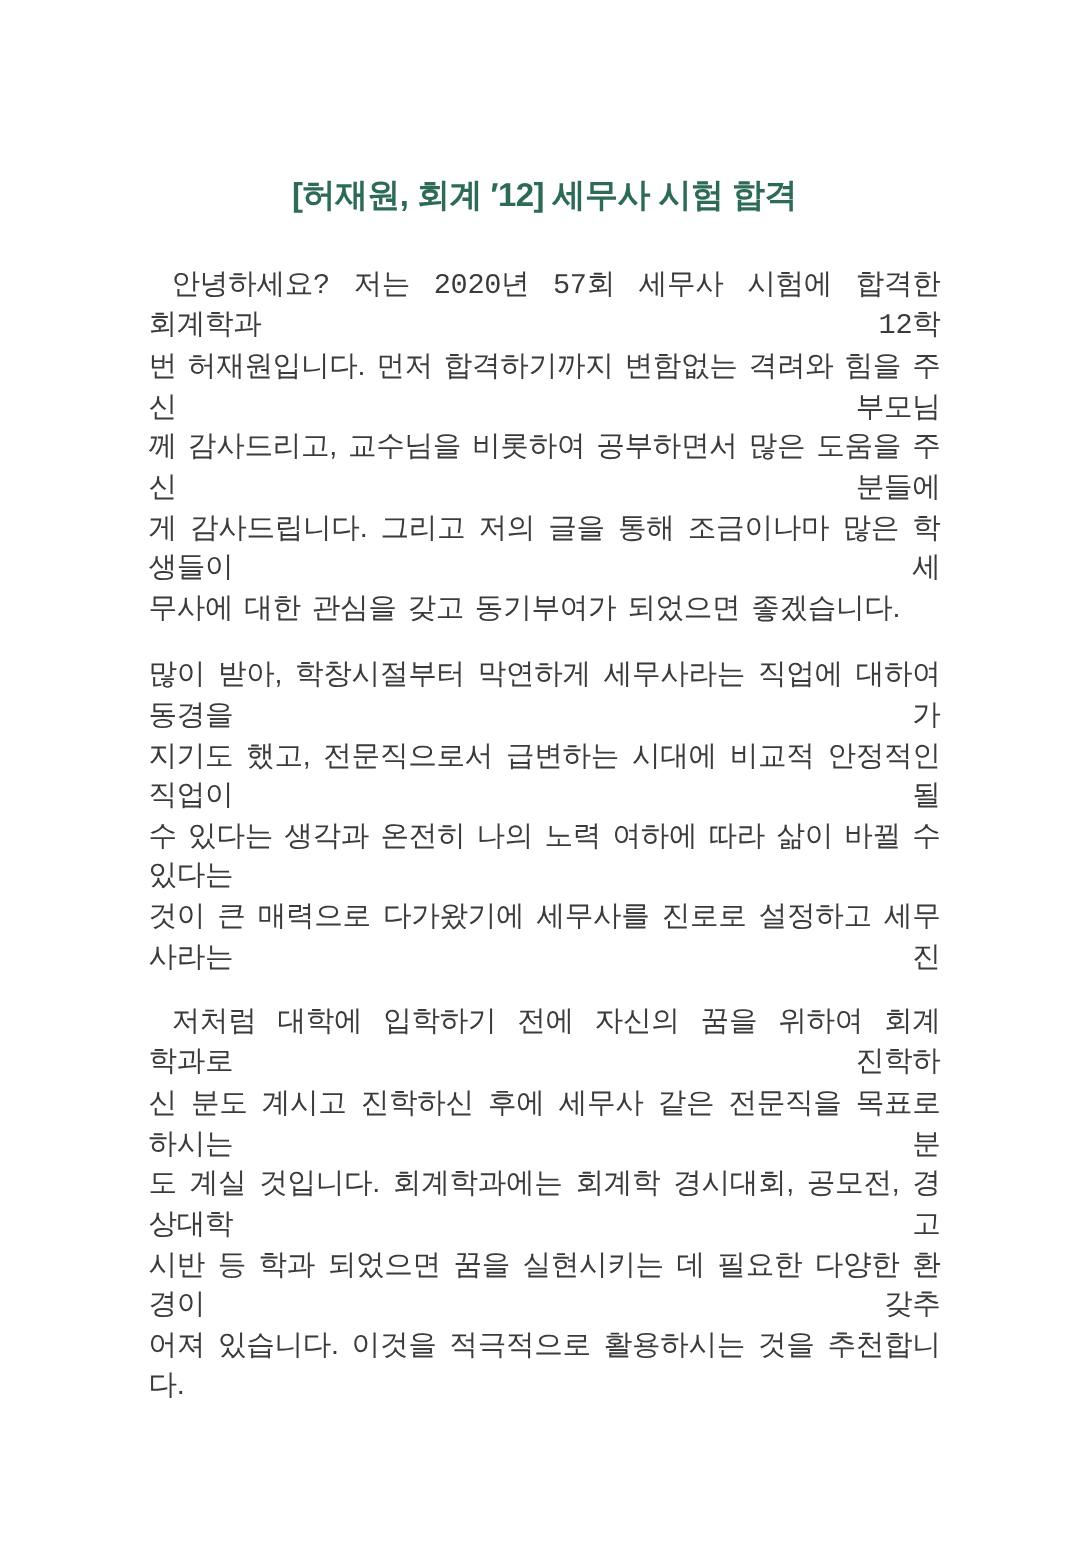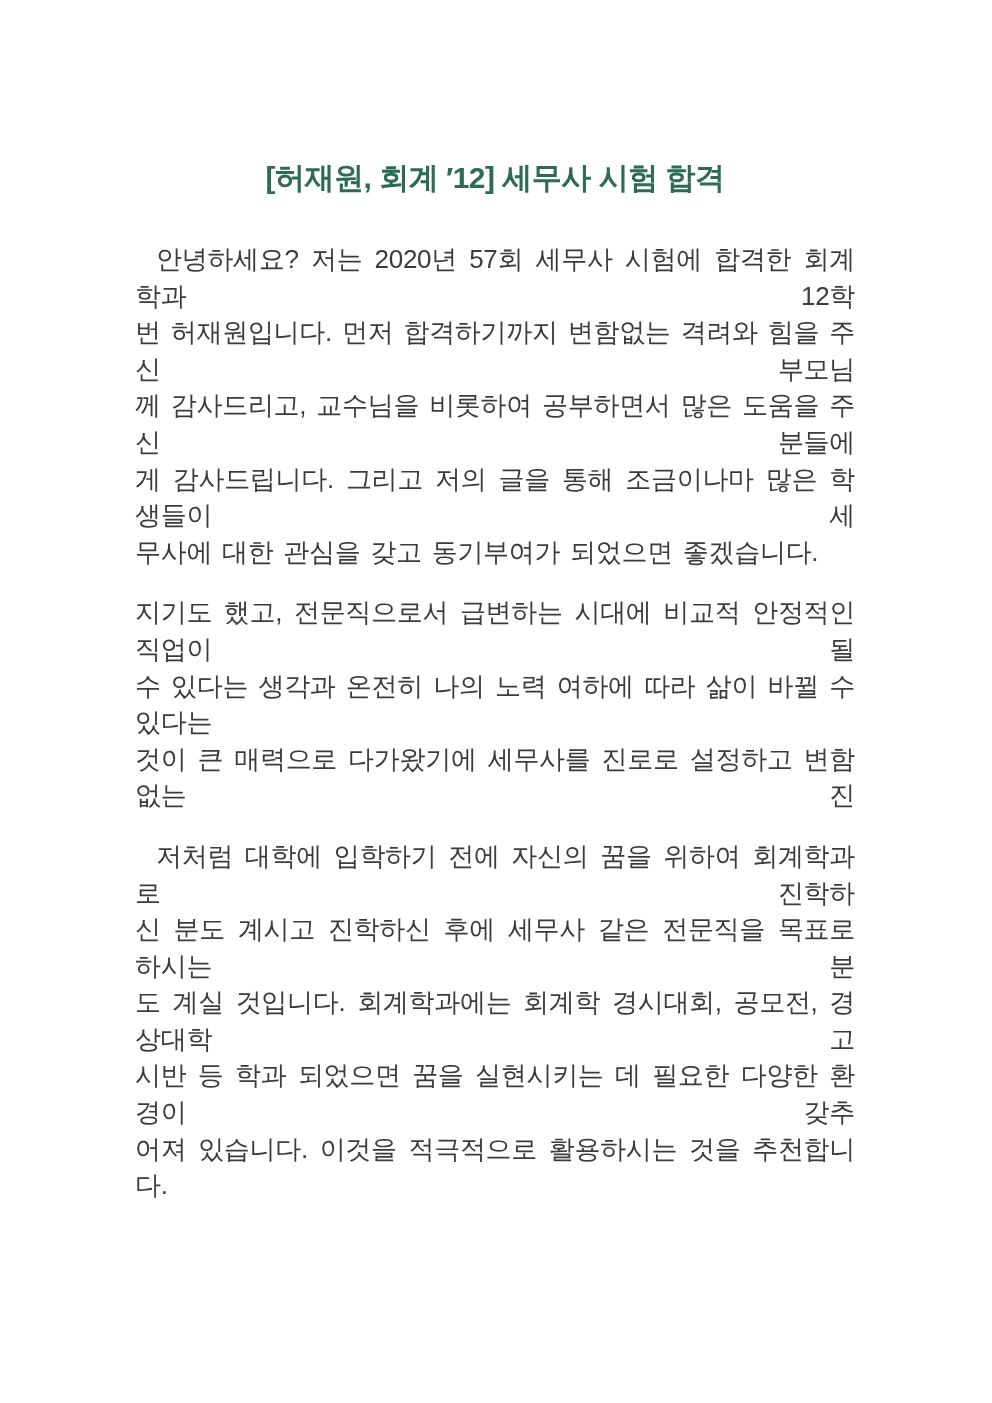--- a/index.html
+++ b/index.html
@@ -41,42 +41,44 @@
   .line {
     font-size: 26px;
     line-height: 36.6px;
     text-align: justify;
     text-align-last: justify;
     word-spacing: 3px;
     letter-spacing: -0.3px;
   }
   .line.first {
     text-indent: 21px;
+    font-family: Liberation Mono, monospace;
   }
   .line.last {
     text-align-last: left;
   }
 </style>
 </head>
 <body style="background: rgb(255, 255, 255);">
 
 <main class="page">
   <h1 class="doc-title" style="color: rgb(45, 107, 85);">[허재원, 회계 ′12] 세무사 시험 합격</h1>
   <section class="doc-body" id="doc-body" style="color: rgb(59, 59, 59);">
       <div class="para">
         <div class="line first">안녕하세요? 저는 2020년 57회 세무사 시험에 합격한 회계학과 12학</div>
         <div class="line">번 허재원입니다. 먼저 합격하기까지 변함없는 격려와 힘을 주신 부모님</div>
         <div class="line">께 감사드리고, 교수님을 비롯하여 공부하면서 많은 도움을 주신 분들에</div>
         <div class="line">게 감사드립니다. 그리고 저의 글을 통해 조금이나마 많은 학생들이 세</div>
         <div class="line last">무사에 대한 관심을 갖고 동기부여가 되었으면 좋겠습니다.</div>
       </div>
       <div class="para">
+        <div class="line">많이 받아, 학창시절부터 막연하게 세무사라는 직업에 대하여 동경을 가</div>
         <div class="line">지기도 했고, 전문직으로서 급변하는 시대에 비교적 안정적인 직업이 될</div>
         <div class="line">수 있다는 생각과 온전히 나의 노력 여하에 따라 삶이 바뀔 수 있다는</div>
-        <div class="line">것이 큰 매력으로 다가왔기에 세무사를 진로로 설정하고 변함없는 진</div>
+        <div class="line">것이 큰 매력으로 다가왔기에 세무사를 진로로 설정하고 세무사라는 진</div>
       </div>
       <div class="para">
         <div class="line first">저처럼 대학에 입학하기 전에 자신의 꿈을 위하여 회계학과로 진학하</div>
         <div class="line">신 분도 계시고 진학하신 후에 세무사 같은 전문직을 목표로 하시는 분</div>
         <div class="line">도 계실 것입니다. 회계학과에는 회계학 경시대회, 공모전, 경상대학 고</div>
         <div class="line">시반 등 학과 되었으면 꿈을 실현시키는 데 필요한 다양한 환경이 갖추</div>
         <div class="line last">어져 있습니다. 이것을 적극적으로 활용하시는 것을 추천합니다.</div>
       </div>
     </section>
 </main>

